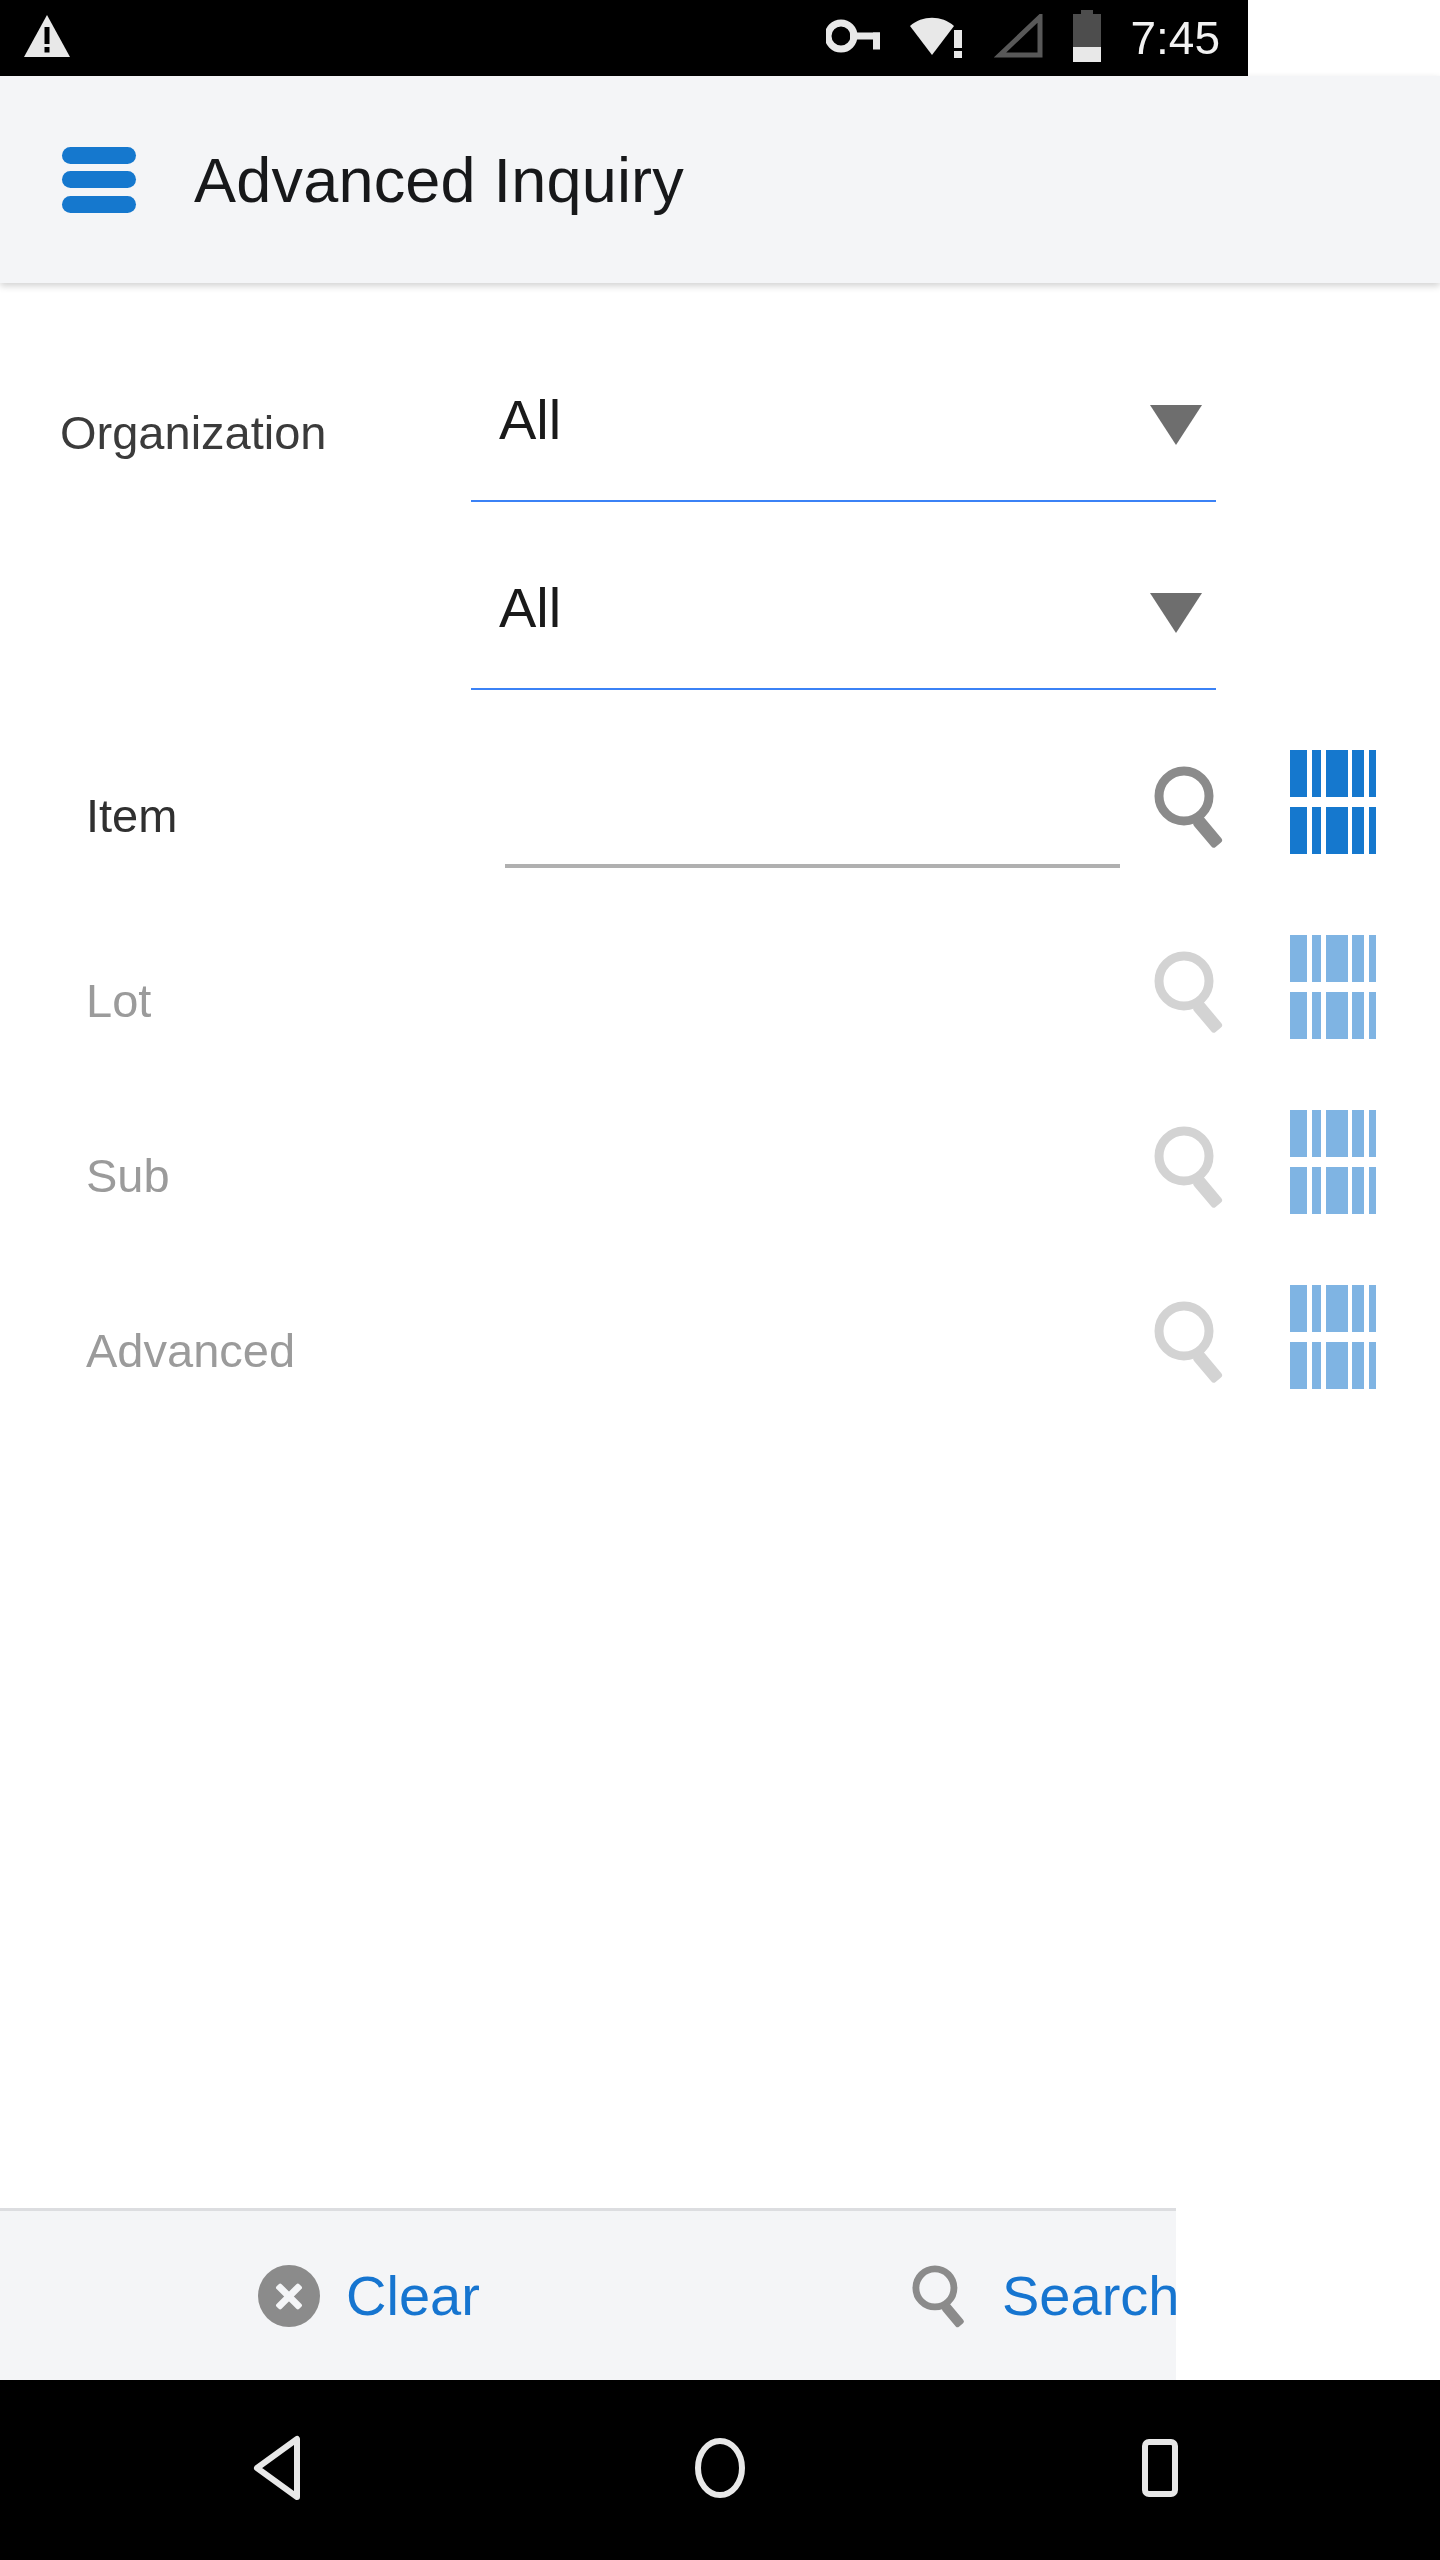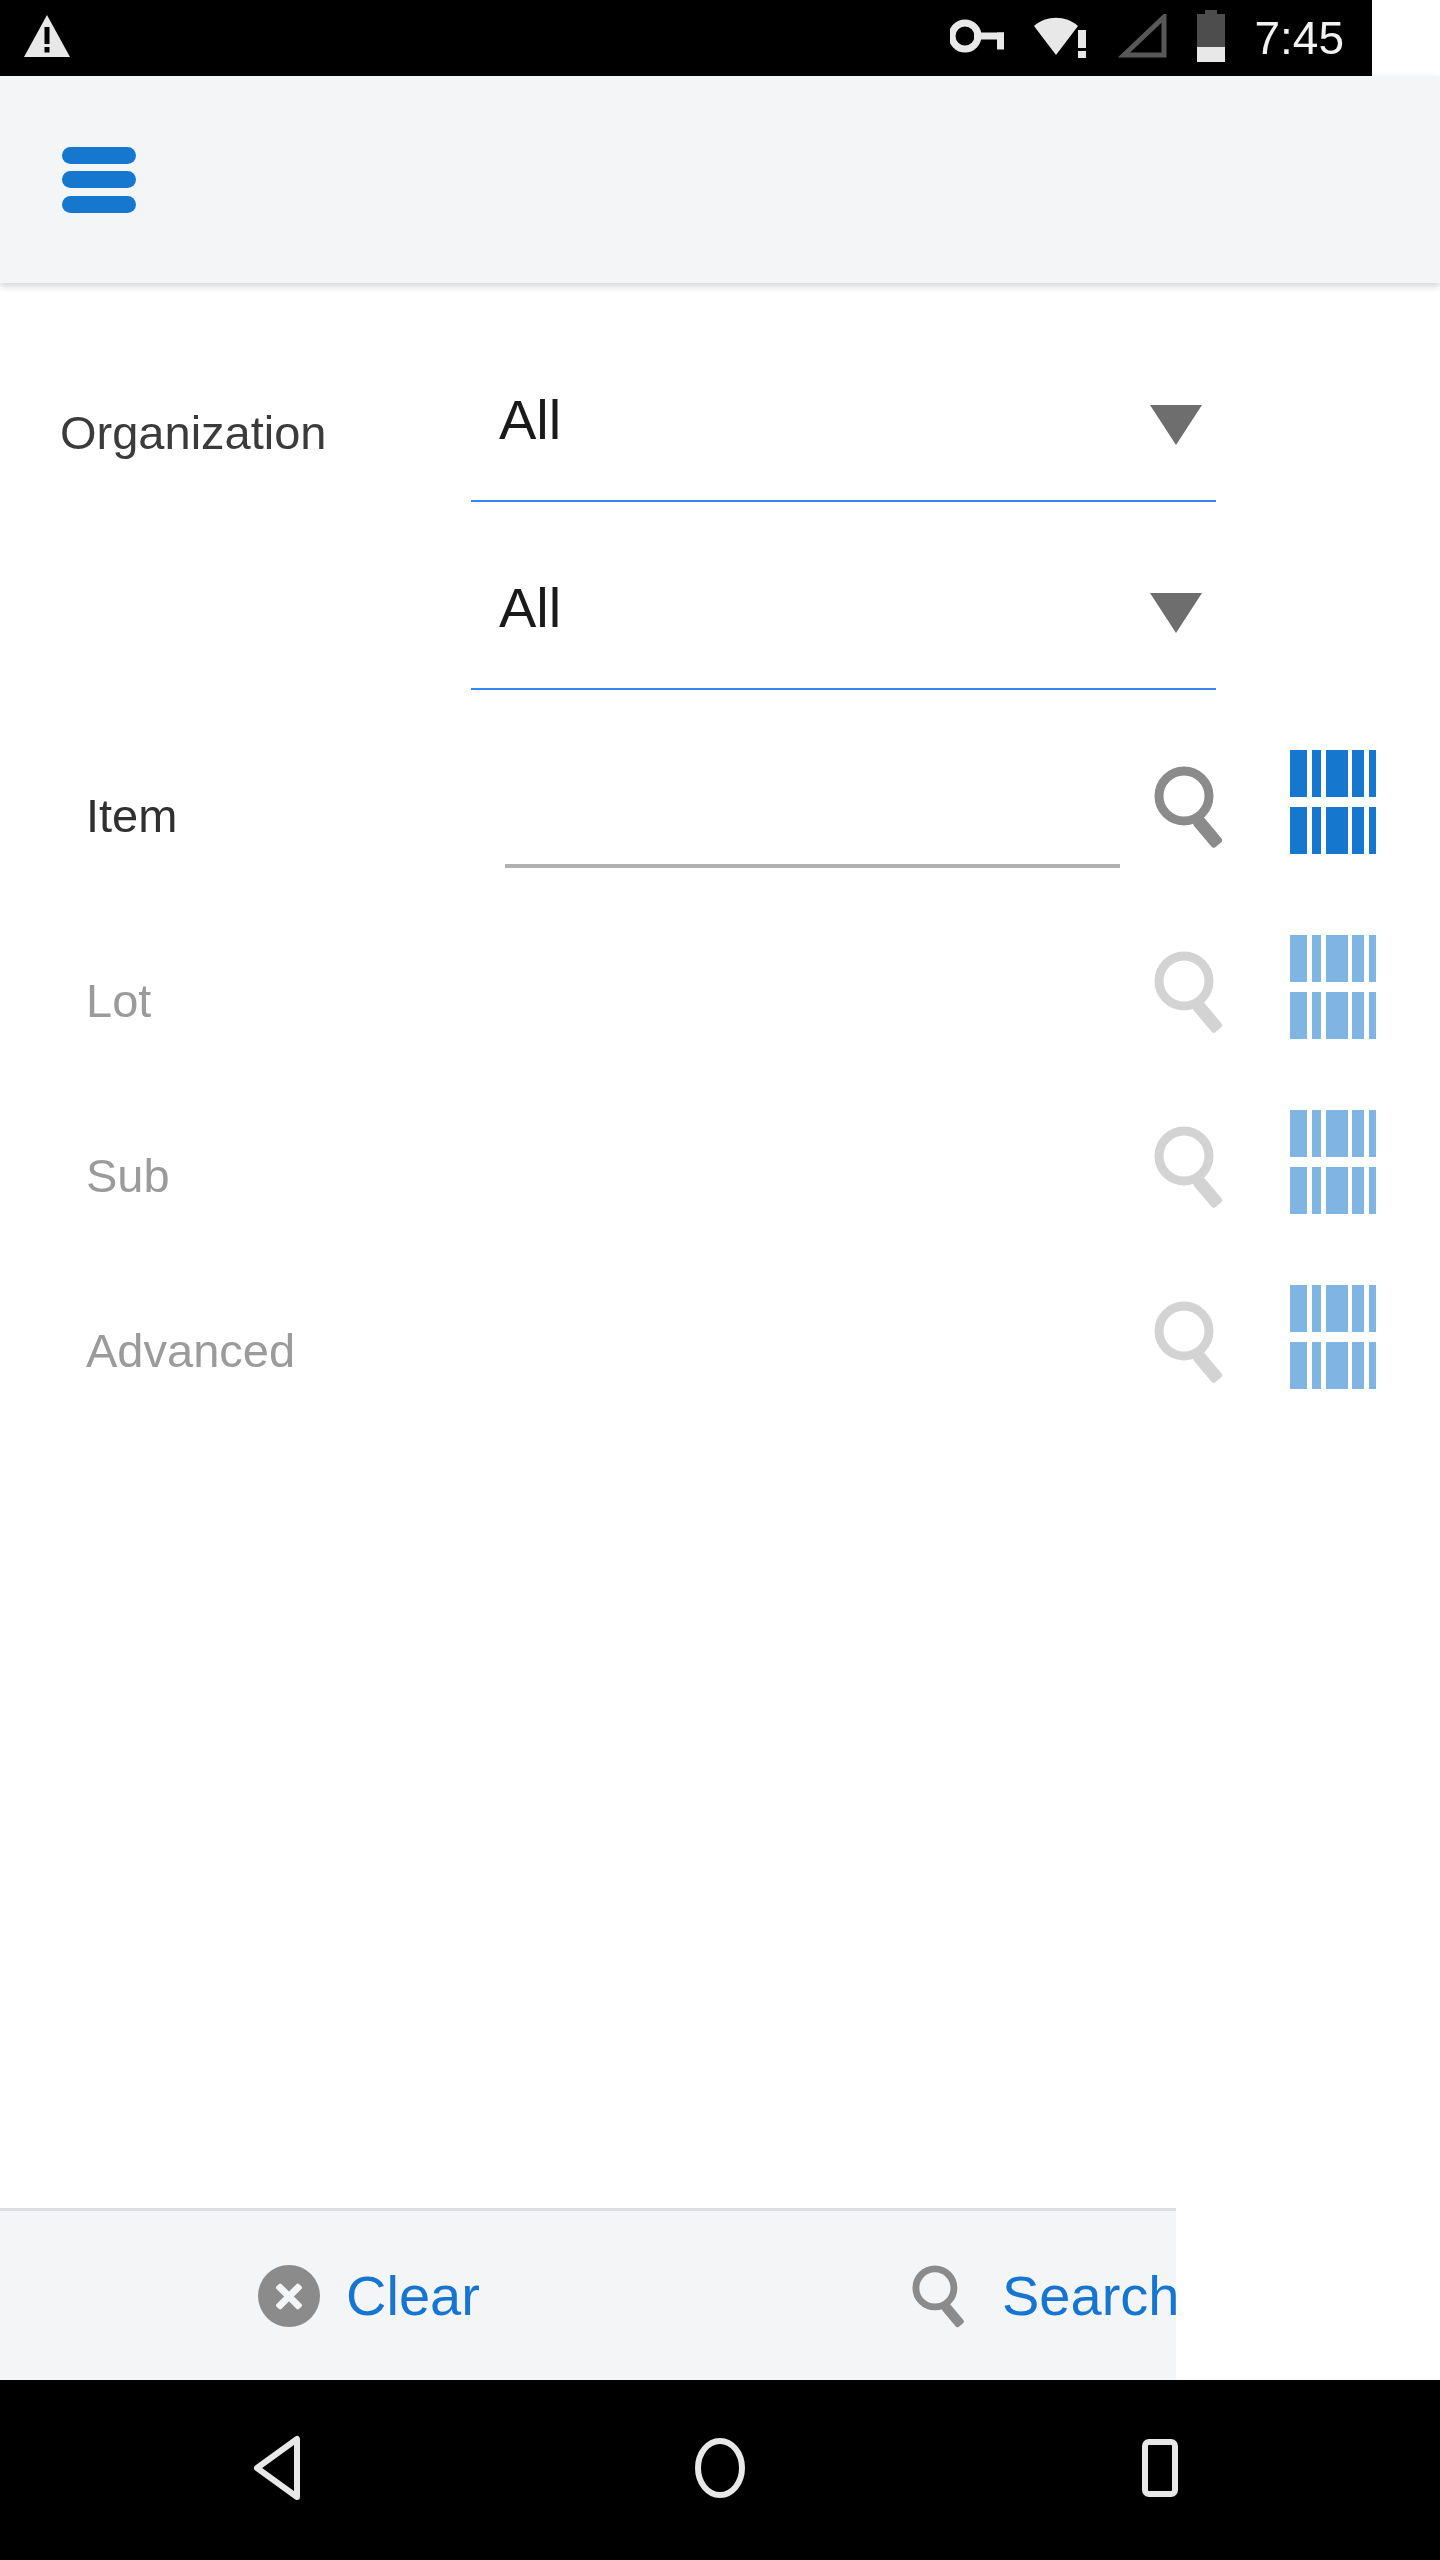--- a/index.html
+++ b/index.html
@@ -6,21 +6,21 @@
   html,body { width:1440px; height:2560px; }
   body {
     font-family:"Liberation Sans", sans-serif;
     background:#ffffff;
     overflow:hidden;
     position:relative;
   }
 
   
   .statusbar{
-    position:absolute; top:0; left:0; width:1372px; height:76px;
+    position:absolute; top:0; left:0; width:1248px; height:76px;
     background:#000000; display:flex; align-items:center;
   }
   .sb-left{ display:flex; align-items:center; padding-left:22px; }
   .sb-right{ margin-left:auto; display:flex; align-items:center; padding-right:28px; gap:26px; }
   .sb-clock{
     color:#f2f2f2; font-size:46px; letter-spacing:0px; line-height:1;
     font-family:"Liberation Sans", sans-serif;
   }
 
   
@@ -176,20 +176,21 @@
     <span class="sb-clock">7:45</span>
   </div>
 </div>
 
 <div class="appbar">
   <div class="hamburger">
     <span></span>
     <span></span>
     <span></span>
   </div>
+  <div class="appbar-title">Advanced Inquiry</div>
 </div>
 
 <div class="content">
 
   <div class="drow" style="top:72px;">
     <div class="dlabel">Organization</div>
     <div class="dfield">
       <div class="dvalue">All</div>
       <div class="dcaret"></div>
     </div>

